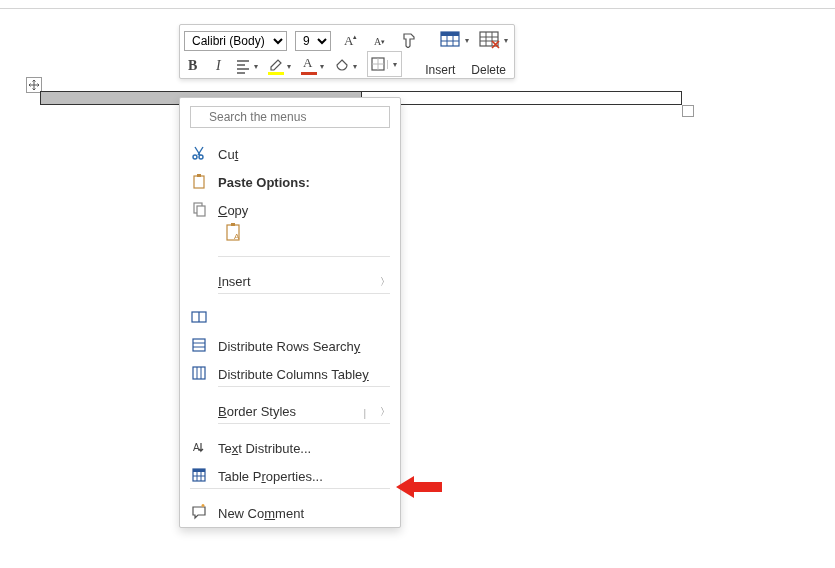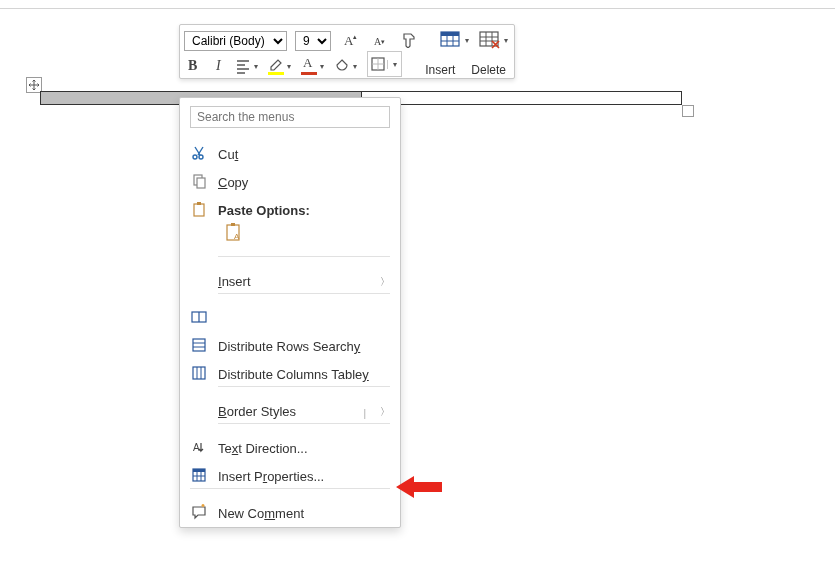--- a/index.html
+++ b/index.html
@@ -144,21 +144,21 @@
   }
 
   .ctx-search {
     margin: 2px 10px 6px 10px;
   }
   .ctx-search input {
     width: 100%;
     box-sizing: border-box;
     border: 1px solid #c8c8c8;
     height: 22px;
-    padding: 0 6px;
+    padding: 0 18px;
     font-size: 12px;
     color:#666;
   }
 
   .ctx-item {
     display: flex;
     align-items: flex-end;
     height: 28px;
     padding: 0 10px 0 10px;
     gap: 10px;
@@ -340,38 +340,38 @@
     <span class="ic">
       <svg width="16" height="16" viewBox="0 0 16 16">
           <path d="M4 2l5 8M12 2l-5 8" stroke="#2b6cb0" stroke-width="1.4" fill="none"></path>
           <circle cx="4" cy="12" r="2" fill="none" stroke="#2b6cb0" stroke-width="1.4"></circle>
           <circle cx="10" cy="12" r="2" fill="none" stroke="#2b6cb0" stroke-width="1.4"></circle>
         </svg>
     </span>
     <span class="lbl"><span>Cu</span><span class="u">t</span></span>
   </div>
 
+  <div class="ctx-item bold">
+    <span class="ic">
+      <svg width="16" height="16" viewBox="0 0 16 16">
+          <rect x="3" y="3" width="10" height="12" fill="none" stroke="#c08a3e" stroke-width="1.2"></rect>
+          <rect x="6" y="1" width="4" height="3" fill="#c08a3e"></rect>
+        </svg>
+    </span>
+    <span class="lbl">Paste Options:</span>
+  </div>
+
   <div class="ctx-item">
     <span class="ic">
       <svg width="16" height="16" viewBox="0 0 16 16">
           <rect x="3" y="2" width="8" height="10" fill="none" stroke="#888" stroke-width="1.2"></rect>
           <rect x="6" y="5" width="8" height="10" fill="#fff" stroke="#888" stroke-width="1.2"></rect>
         </svg>
     </span>
     <span class="lbl"><span class="u">C</span><span>opy</span></span>
-  </div>
-
-  <div class="ctx-item bold">
-    <span class="ic">
-      <svg width="16" height="16" viewBox="0 0 16 16">
-          <rect x="3" y="3" width="10" height="12" fill="none" stroke="#c08a3e" stroke-width="1.2"></rect>
-          <rect x="6" y="1" width="4" height="3" fill="#c08a3e"></rect>
-        </svg>
-    </span>
-    <span class="lbl">Paste Options:</span>
   </div>
 
   <div class="paste-sub">
     <span class="paste-opt">
       <svg width="20" height="20" viewBox="0 0 20 20">
           <rect x="3" y="3" width="12" height="15" fill="none" stroke="#c08a3e" stroke-width="1.2"></rect>
           <rect x="7" y="1" width="4" height="3" fill="#c08a3e"></rect>
           <text x="10" y="17" font-size="8" fill="#c08a3e">A</text>
         </svg>
     </span>
@@ -430,34 +430,34 @@
 
   <div class="ctx-sep"></div>
 
   <div class="ctx-item">
     <span class="ic">
       <svg width="16" height="16" viewBox="0 0 16 16">
           <text x="2" y="12" font-size="10" fill="#444">A</text>
           <path d="M10 4v8l2-2M10 12l-2-2" stroke="#444" stroke-width="1.2" fill="none"></path>
         </svg>
     </span>
-    <span class="lbl"><span>Te</span><span class="u">x</span><span>t Direction...</span></span>
+    <span class="lbl"><span>Te</span><span class="u">x</span><span>t Distribute...</span></span>
   </div>
 
   <div class="ctx-item">
     <span class="ic">
       <svg width="16" height="16" viewBox="0 0 16 16">
           <rect x="2" y="2" width="12" height="12" fill="none" stroke="#2b579a" stroke-width="1.2"></rect>
           <rect x="2" y="2" width="12" height="3" fill="#2b579a"></rect>
           <line x1="6" y1="5" x2="6" y2="14" stroke="#2b579a"></line>
           <line x1="10" y1="5" x2="10" y2="14" stroke="#2b579a"></line>
           <line x1="2" y1="9" x2="14" y2="9" stroke="#2b579a"></line>
         </svg>
     </span>
-    <span class="lbl"><span>Insert P</span><span class="u">r</span><span>operties...</span></span>
+    <span class="lbl"><span>Table P</span><span class="u">r</span><span>operties...</span></span>
   </div>
 
   <div class="ctx-sep full"></div>
 
   <div class="ctx-item">
     <span class="ic">
       <svg width="16" height="16" viewBox="0 0 16 16">
           <path d="M2 3h12v8H7l-3 3v-3H2z" fill="none" stroke="#555" stroke-width="1.2"></path>
           <line x1="12" y1="3" x2="12" y2="0" stroke="#e8a33d" stroke-width="1.5"></line>
           <line x1="10.5" y1="1.5" x2="13.5" y2="1.5" stroke="#e8a33d" stroke-width="1.5"></line>

